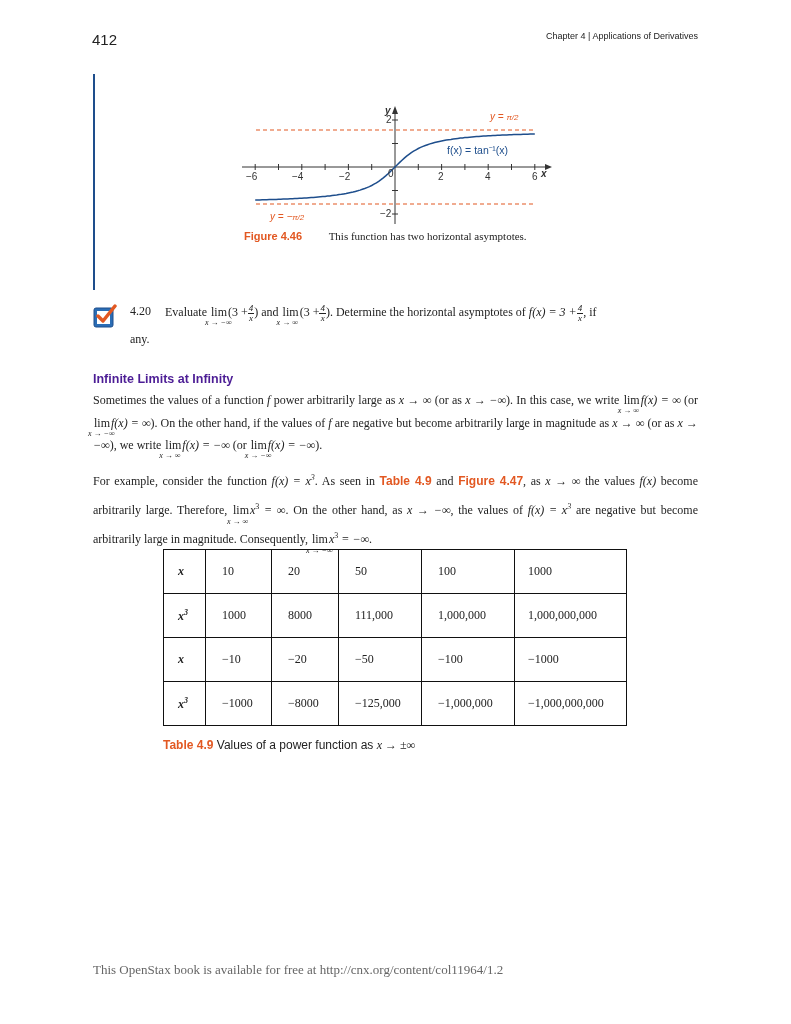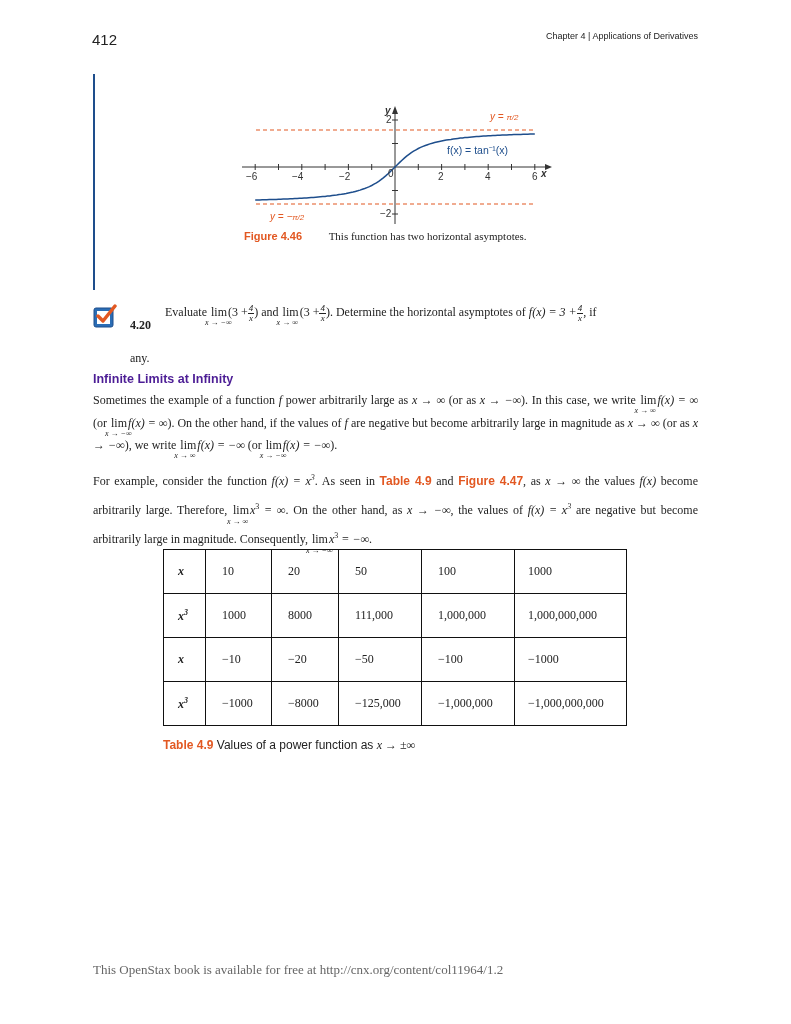--- a/index.html
+++ b/index.html
@@ -5,23 +5,23 @@
   html, body { margin: 0; padding: 0; background: #ffffff; }
   body { width: 791px; height: 1024px; position: relative; overflow: hidden; font-family: "Liberation Serif", serif; color: #222; }
   .header-left { position: absolute; left: 92px; top: 31px; font-family: "Liberation Sans", sans-serif; font-size: 15px; color: #222; }
   .header-right { position: absolute; right: 93px; top: 31px; font-family: "Liberation Sans", sans-serif; font-size: 9px; color: #222; }
   .side-rule { position: absolute; left: 93px; top: 74px; width: 2px; height: 216px; background: #1e4e8c; }
   .figure { position: absolute; left: 232px; top: 100px; width: 330px; height: 130px; }
   .fig-caption { position: absolute; left: 244px; top: 230px; font-size: 11px; }
   .fig-caption .lbl { font-family: "Liberation Sans", sans-serif; font-weight: bold; color: #e25822; margin-right: 24px; }
   .exercise { position: absolute; left: 93px; top: 302px; width: 605px; }
   .check-icon { position: absolute; left: 0; top: 2px; width: 24px; height: 24px; }
-  .ex-num { position: absolute; left: 37px; top: 16px; font-weight: bold; font-size: 12px; }
+  .ex-num { position: absolute; left: 37px; top: 2px; font-weight: normal; font-size: 12px; }
   .ex-text { position: absolute; left: 72px; top: 2px; font-size: 12px; width: 540px; line-height: 14px; }
-  .ex-any { position: absolute; left: 37px; top: 30px; font-size: 12px; margin-top: 19px; }
+  .ex-any { position: absolute; left: 37px; top: 30px; font-size: 12px; }
   .math { font-style: italic; }
   .lim { display: inline-block; position: relative; text-align: center; vertical-align: baseline; margin: 0 1px; }
   .lim .sub { position: absolute; left: -6px; top: 11px; font-size: 8px; font-style: italic; white-space: nowrap; }
   .frac { display: inline-block; vertical-align: middle; text-align: center; font-size: 9px; line-height: 9px; font-style: italic; }
   .frac .num { display: block; border-bottom: 1px solid #222; padding: 0 1px; }
   .frac .den { display: block; }
   .section-title { position: absolute; left: 93px; top: 372px; font-family: "Liberation Sans", sans-serif; font-weight: bold; font-size: 12.5px; color: #4c1d95; }
   .para { position: absolute; left: 93px; width: 605px; font-size: 12px; line-height: 22.5px; text-align: justify; }
   .para1 { top: 389px; }
   .para2 { top: 465px; line-height: 25px; }
@@ -110,21 +110,21 @@
     <span>and</span>
     <span class="lim">lim<span class="sub">x → ∞</span></span>(<span>3 +</span><span class="frac"><span class="num">4</span><span class="den">x</span></span>)<span>. Determine the horizontal asymptotes of</span>
     <span class="math">f(x) = 3 +</span><span class="frac"><span class="num">4</span><span class="den">x</span></span><span>, if</span>
   </div>
   <span class="ex-any">any.</span>
 </div>
 
 <div class="section-title">Infinite Limits at Infinity</div>
 
 <div class="para para1">
-  <span>Sometimes the example of a function</span>
+  <span>Sometimes the values of a function</span>
   <span class="math">f</span>
   <span>power arbitrarily large as</span>
   <span class="math">x → ∞</span>
   <span>(or as</span>
   <span class="math">x → −∞</span><span>). In this case, we write</span>
   <span class="lim">lim<span class="sub">x → ∞</span></span><span class="math">f(x) = ∞</span>
   <span>(or</span>
   <span class="lim">lim<span class="sub">x → −∞</span></span><span class="math">f(x) = ∞</span><span>). On the other hand, if the values of</span>
   <span class="math">f</span>
   <span>are negative but become arbitrarily large in magnitude as</span>

